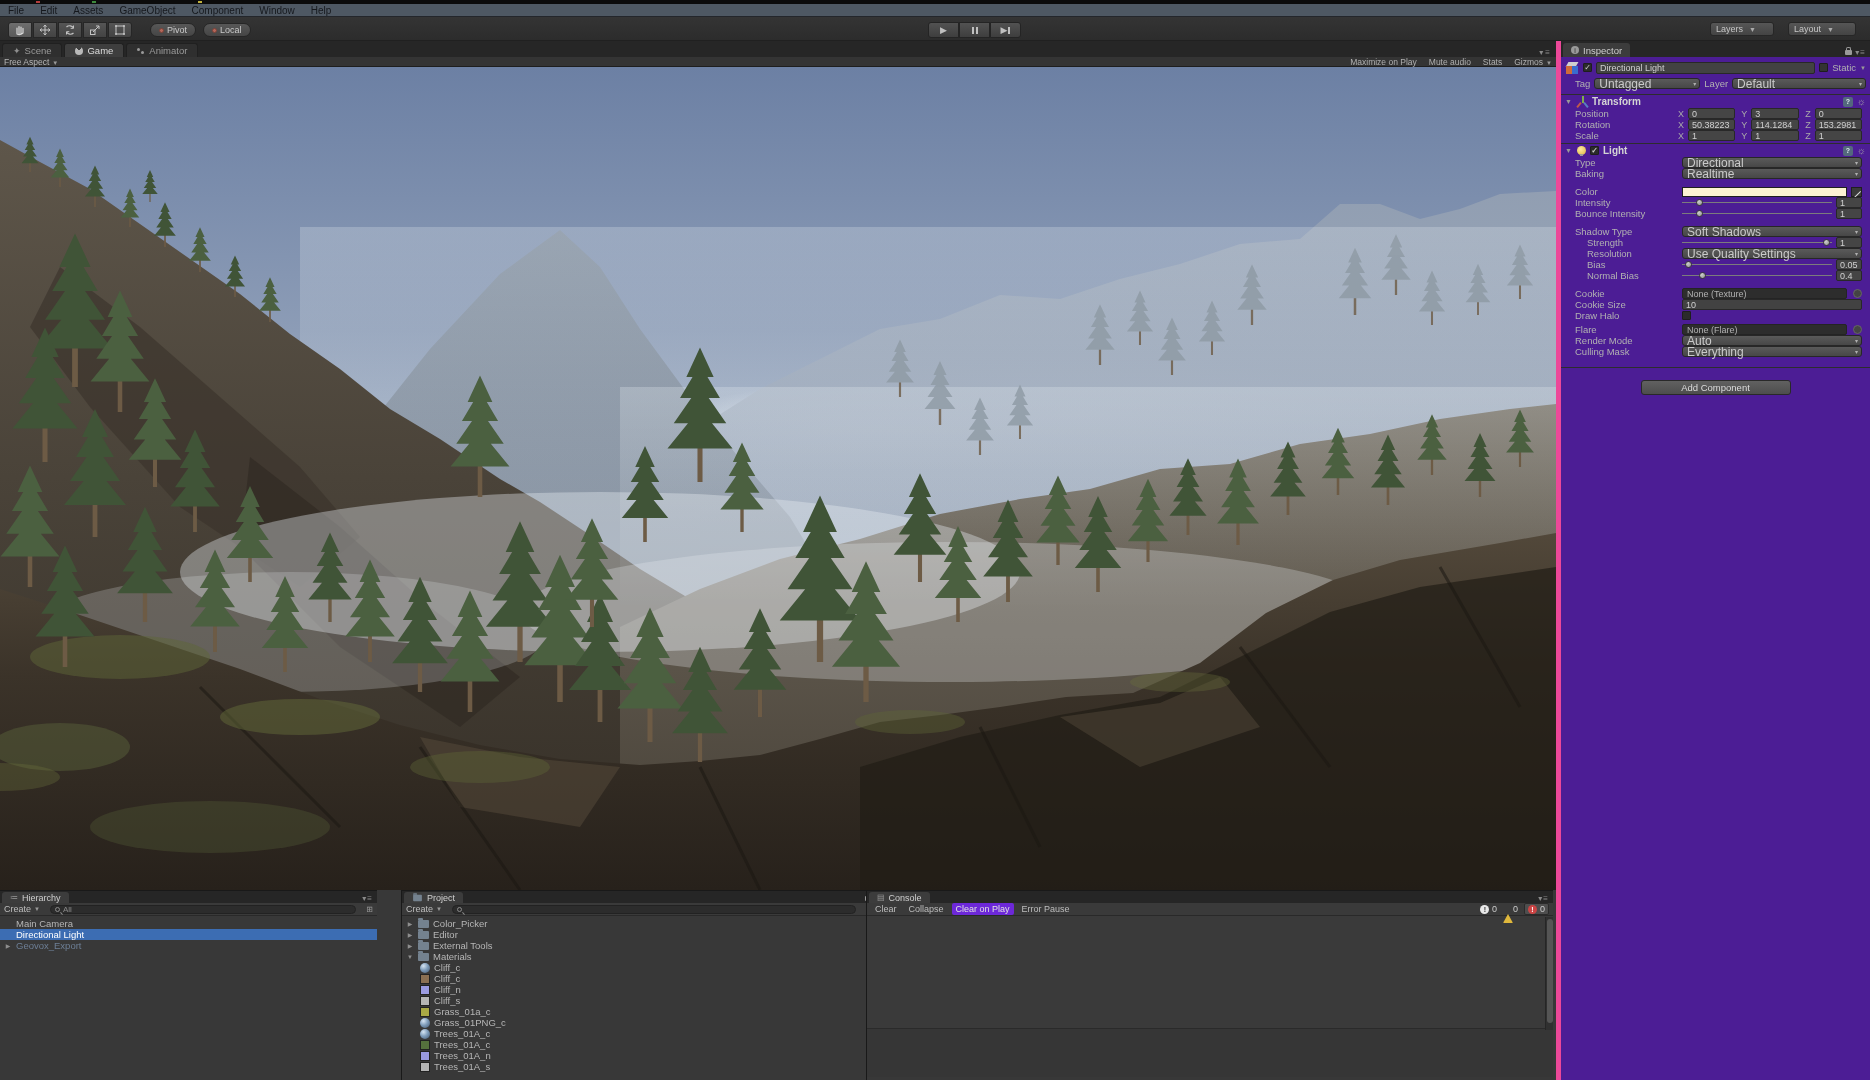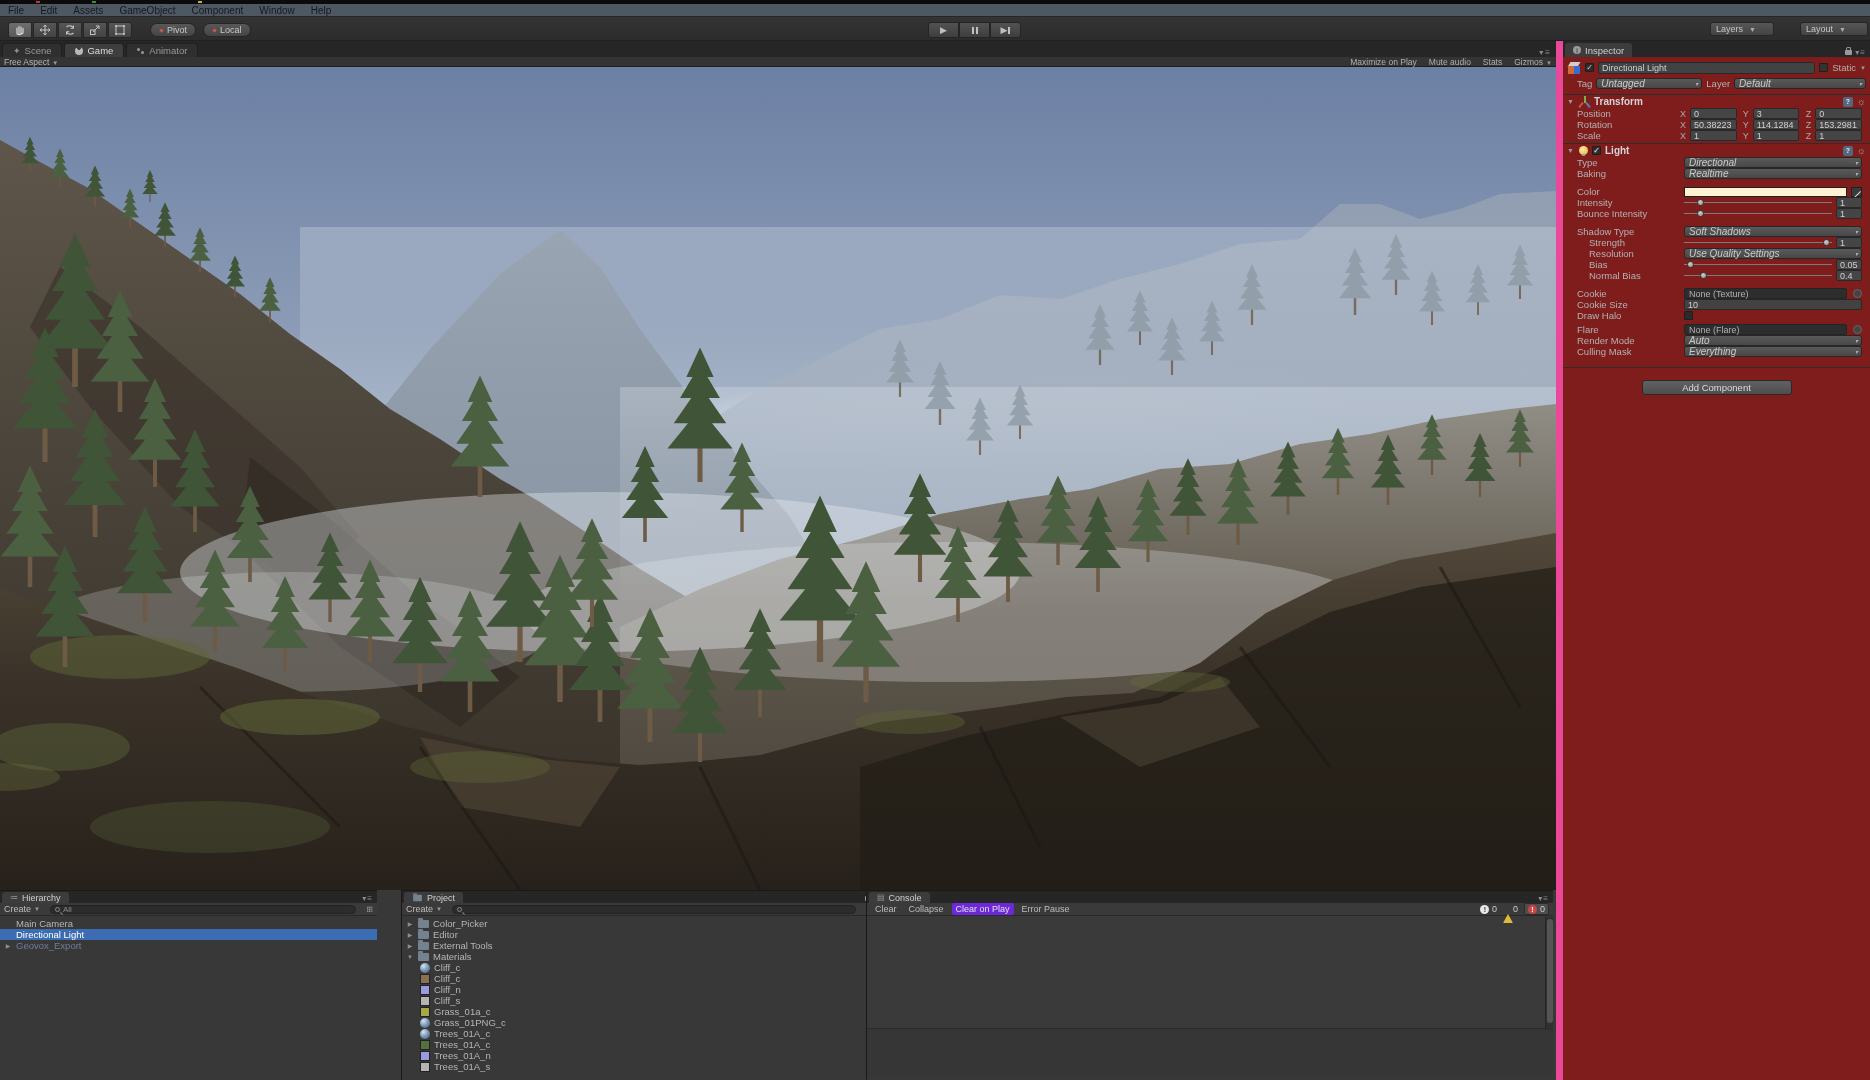--- a/index.html
+++ b/index.html
@@ -101,30 +101,30 @@
   .cinfo { background:#e8e8e8; color:#333; }
   .cwarn { width:0; height:0; border-left:5px solid transparent; border-right:5px solid transparent;
            border-bottom:9px solid #e0b83c; border-radius:1px; }
   .cerr  { background:#c44; color:#fff; }
   .ctoggle { display:flex; align-items:center; gap:3px; background:#4e4e4e; border:1px solid #2a2a2a;
              border-radius:2px; padding:0 3px; }
   #console-list { height:113px; border-bottom:1px solid #2a2a2a; background:#3a3a3a; }
   #console-detail { height:48px; background:#363636; }
 
   
-  #inspector { left:1556px; top:41px; width:314px; height:1039px; background:#7f1d1d; border-left:7px solid #ec4899; }
+  #inspector { left:1556px; top:41px; width:314px; height:1039px; background:#4c1d95; border-left:5px solid #ec4899; }
   #insp-tabbar { height:16px; background:#262626; display:flex; align-items:flex-end; }
   #insp-tabbar .ptab { height:14px; font-size:9.5px; }
   .irow { position:relative; height:11px; display:flex; align-items:flex-start; font-size:9.5px; color:#b2b2b2; }
   .irow .lbl { padding-left:14px; }
   .irow .lbl.ind { padding-left:26px; }
   .fieldcol { position:absolute; left:121px; right:8px; display:flex; align-items:center; gap:4px; height:11px; }
   .dd { flex:1; height:11px; background:linear-gradient(#5a5a5a,#474747); border:1px solid #272727;
-        border-radius:3px; color:#cacaca; font-size:10px; display:flex; align-items:center; padding:0 4px;
-        position:relative;font-style:italic; }
+        border-radius:3px; color:#cacaca; font-size:12px; display:flex; align-items:center; padding:0 4px;
+        position:relative; }
   .dd::after { content:"▾"; position:absolute; right:3px; font-size:6px; color:#b0b0b0; }
   .objf { flex:1; height:11px; background:#2d2d2d; border:1px solid #242424; border-radius:2px;
           color:#b0b0b0; font-size:9px; display:flex; align-items:center; padding:0 4px; }
   .objpick { width:9px; height:9px; border-radius:50%; background:#444; border:1px solid #666; flex:none;
              margin-left:2px; }
   .txtf { flex:1; height:11px; background:#424242; border:1px solid #282828; border-radius:2px;
           color:#d0d0d0; font-size:9px; display:flex; align-items:center; padding:0 3px; }
   .numf { width:48px; height:11px; background:#454545; border:1px solid #282828; border-radius:2px;
           color:#d0d0d0; font-size:9px; display:flex; align-items:center; padding:0 3px; }
   .axis { font-size:9px; color:#aaa; width:8px; text-align:right; }
@@ -231,21 +231,21 @@
     <div class="playbtn pausebars">
         <i></i>
         <i></i>
       </div>
     <div class="playbtn">▶<span class="stepbar"></span></div>
   </div>
   <div class="ddbtn" style="left:1710px;width:64px;">
     <span>Layers</span>
       <span class="car">▼</span>
   </div>
-  <div class="ddbtn" style="left:1788px;width:68px;margin-left:12px;">
+  <div class="ddbtn" style="left:1788px;width:68px;">
     <span>Layout</span>
       <span class="car">▼</span>
   </div>
 </div>
 
 <div class="abs" id="viewtabs">
   <div class="vtab" style="margin-left:2px;">
     <span class="scn-ico">✦</span>
     <span>Scene</span>
   </div>

